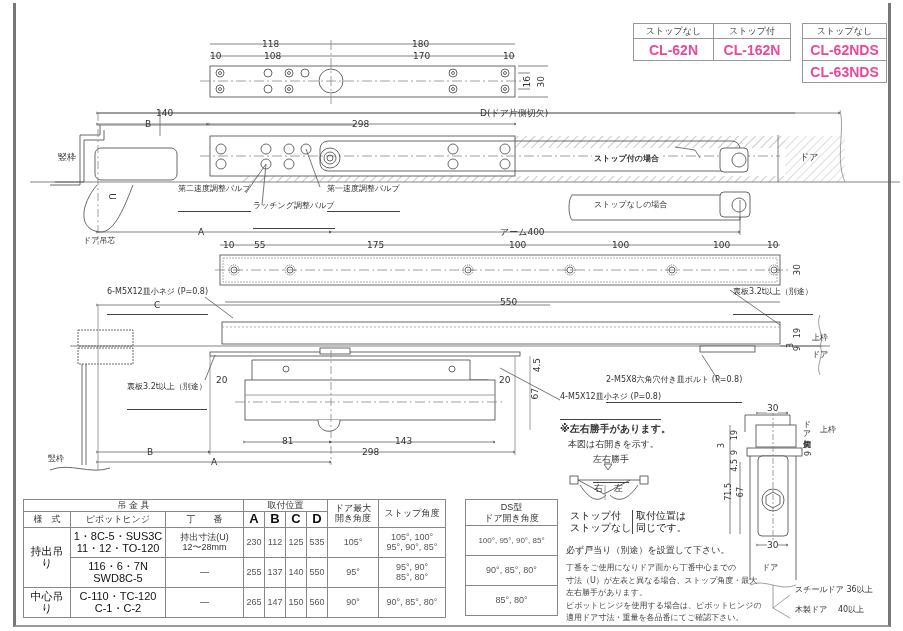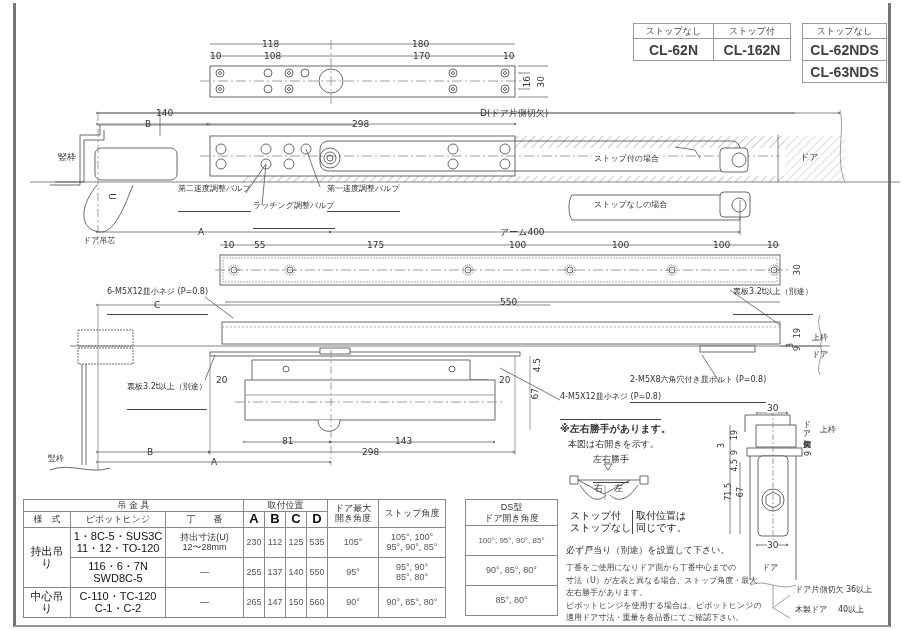--- a/index.html
+++ b/index.html
@@ -9,21 +9,21 @@
   .lbl { position:absolute; font-size:9px; line-height:1; white-space:nowrap; color:#333; }
   .lbl.sm { font-size:8px; }
   .lbl.und { border-bottom:1px solid #444; padding-bottom:18px; }
   .lbl.bold { font-weight:bold; }
   .lbl.vert { writing-mode:vertical-rl; transform:rotate(180deg); }
 
   
   table.models { position:absolute; border-collapse:collapse; font-family:"Liberation Sans", sans-serif; }
   table.models td { border:1px solid #999; text-align:center; padding:0; }
   table.models td.hd { font-size:9px; color:#444; height:14px; }
-  table.models td.md { font-size:14px; font-weight:bold; height:21px; color:#404040; }
+  table.models td.md { font-size:14px; font-weight:bold; height:21px; color:#ec4899; }
 
   
   table.spec { position:absolute; border-collapse:collapse; font-family:"Liberation Sans", sans-serif; font-size:9px; color:#333; }
   table.spec td { border:1px solid #888; text-align:center; padding:0 2px; line-height:1.15; }
   table.spec td.big { font-size:13px; font-weight:bold; color:#111; }
   table.spec td.piv { font-size:11px; color:#111; }
   table.spec td.num { font-size:9px; color:#555; }
 
   .notes { position:absolute; font-size:8px; line-height:12.5px; color:#444; white-space:nowrap; }
   .notes-main { position:absolute; font-size:10px; line-height:15px; color:#222; white-space:nowrap; }
@@ -256,21 +256,21 @@
 <span class="lbl" style="left:480px; top:109px;">D(ドア片側切欠)</span>
 <span class="lbl" style="left:108px; top:192px; transform:rotate(90deg);">U</span>
 <span class="lbl" style="left:198px; top:228px;">A</span>
 <span class="lbl" style="left:500px; top:228px;">アーム400</span>
 <span class="lbl" style="left:58px; top:153px;">竪枠</span>
 <span class="lbl sm" style="left:83px; top:237px;">ドア吊芯</span>
 <span class="lbl" style="left:800px; top:153px;">ドア</span>
 <span class="lbl sm und" style="left:178px; top:185px;">第二速度調整バルブ</span>
 <span class="lbl sm und" style="left:327px; top:185px;">第一速度調整バルブ</span>
 <span class="lbl sm und" style="left:253px; top:202px;">ラッチング調整バルブ</span>
-<span class="lbl sm" style="left:592px; top:155px; background:#fff; padding:0 2px;">ストップ付の場合</span>
+<span class="lbl sm" style="left:592px; top:155px; background:#fff; padding:0 2px;font-weight:bold;">ストップ付の場合</span>
 <span class="lbl sm" style="left:592px; top:201px; background:#fff; padding:0 2px;">ストップなしの場合</span>
 
 <span class="lbl" style="left:223px; top:241px;">10</span>
 <span class="lbl" style="left:254px; top:241px;">55</span>
 <span class="lbl" style="left:367px; top:241px;">175</span>
 <span class="lbl" style="left:509px; top:241px;">100</span>
 <span class="lbl" style="left:612px; top:241px;">100</span>
 <span class="lbl" style="left:713px; top:241px;">100</span>
 <span class="lbl" style="left:767px; top:241px;">10</span>
 <span class="lbl vert" style="left:793px; top:264px;">30</span>
@@ -282,42 +282,42 @@
 <span class="lbl sm und" style="left:127px; top:383px;">裏板3.2t以上（別途）</span>
 <span class="lbl" style="left:216px; top:376px;">20</span>
 <span class="lbl" style="left:499px; top:376px;">20</span>
 <span class="lbl vert" style="left:533px; top:358px;">4.5</span>
 <span class="lbl vert" style="left:531px; top:388px;">67</span>
 <span class="lbl" style="left:282px; top:437px;">81</span>
 <span class="lbl" style="left:395px; top:437px;">143</span>
 <span class="lbl" style="left:147px; top:448px;">B</span>
 <span class="lbl" style="left:362px; top:448px;">298</span>
 <span class="lbl" style="left:211px; top:458px;">A</span>
-<span class="lbl sm und" style="left:630px; top:376px;">2-M5X8六角穴付き皿ボルト (P=0.8)</span>
+<span class="lbl sm und" style="left:606px; top:376px;">2-M5X8六角穴付き皿ボルト (P=0.8)</span>
 <span class="lbl sm und" style="left:560px; top:393px;">4-M5X12皿小ネジ (P=0.8)</span>
 <span class="lbl vert sm" style="left:794px; top:328px;">19</span>
 <span class="lbl vert sm" style="left:787px; top:343px;">3</span>
 <span class="lbl vert sm" style="left:794px; top:346px;">9</span>
 <span class="lbl sm" style="left:812px; top:334px;">上枠</span>
 <span class="lbl sm" style="left:812px; top:351px;">ドア</span>
 <span class="lbl sm" style="left:48px; top:455px;">竪枠</span>
 
 <span class="lbl" style="left:767px; top:404px; background:#fff;">30</span>
 <span class="lbl vert sm" style="left:731px; top:430px;">19</span>
 <span class="lbl vert sm" style="left:718px; top:443px;">3</span>
 <span class="lbl vert sm" style="left:731px; top:450px;">9</span>
 <span class="lbl vert sm" style="left:731px; top:459px;">4.5</span>
 <span class="lbl vert sm" style="left:725px; top:483px;">71.5</span>
 <span class="lbl vert sm" style="left:737px; top:487px;">67</span>
 <span class="lbl" style="left:767px; top:541px; background:#fff;">30</span>
 <span class="lbl vert sm" style="left:805px; top:451px;">9</span>
 <span class="lbl vert sm" style="left:802px; top:415px; transform:none;">ドア片側切欠</span>
 <span class="lbl sm" style="left:820px; top:426px;">上枠</span>
 <span class="lbl sm" style="left:762px; top:564px;">ドア</span>
-<span class="lbl sm" style="left:795px; top:586px;">ドア片側切欠 36以上</span>
+<span class="lbl sm" style="left:795px; top:586px;">スチールドア 36以上</span>
 <span class="lbl sm" style="left:795px; top:606px;">木製ドア　 40以上</span>
 
 <span class="lbl bold" style="left:560px; top:424px; font-size:10px;">※左右勝手があります。</span>
 <span class="lbl" style="left:568px; top:440px;">本図は右開きを示す。</span>
 <span class="lbl und" style="left:593px; top:455px;">左右勝手</span>
 <span class="lbl" style="left:594px; top:484px;">右</span>
 <span class="lbl" style="left:614px; top:484px;">左</span>
 <div class="notes-main" style="left:570px; top:510px; font-size:10px; line-height:12px;">
   <div>ストップ付</div>
   <div>ストップなし</div>

